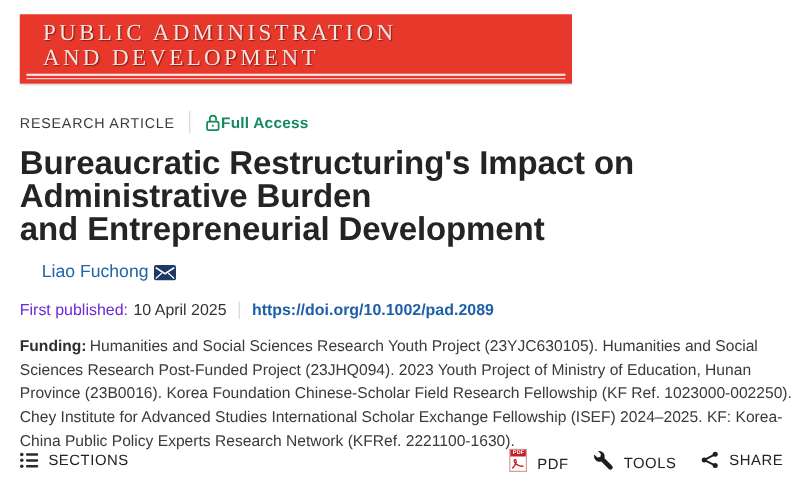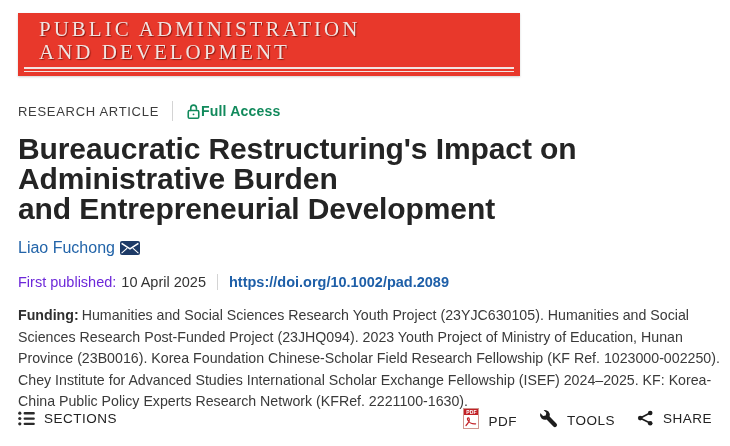--- a/index.html
+++ b/index.html
@@ -62,21 +62,21 @@
     font-size:30px; font-weight:bold; color:#242424;
     line-height:30px; letter-spacing:-.1px;
   }
 
   
   .author-row {
     margin:15px 18px 0 18px;
     display:flex; align-items:center;
   }
   .author-name {
-    font-size:16px; color:#2264a9; cursor:pointer;
+    font-size:16px; color:#2264a9; cursor:pointer;margin-left:20px;
   }
   .mail-icon { margin-left:5px; cursor:pointer; display:inline-block; }
 
   
   .pub-row {
     margin:17px 18px 0 18px;
     display:flex; align-items:center;
     font-size:14.5px;
   }
   .pub-label { color:#6d28d9; margin-right:5px; }

